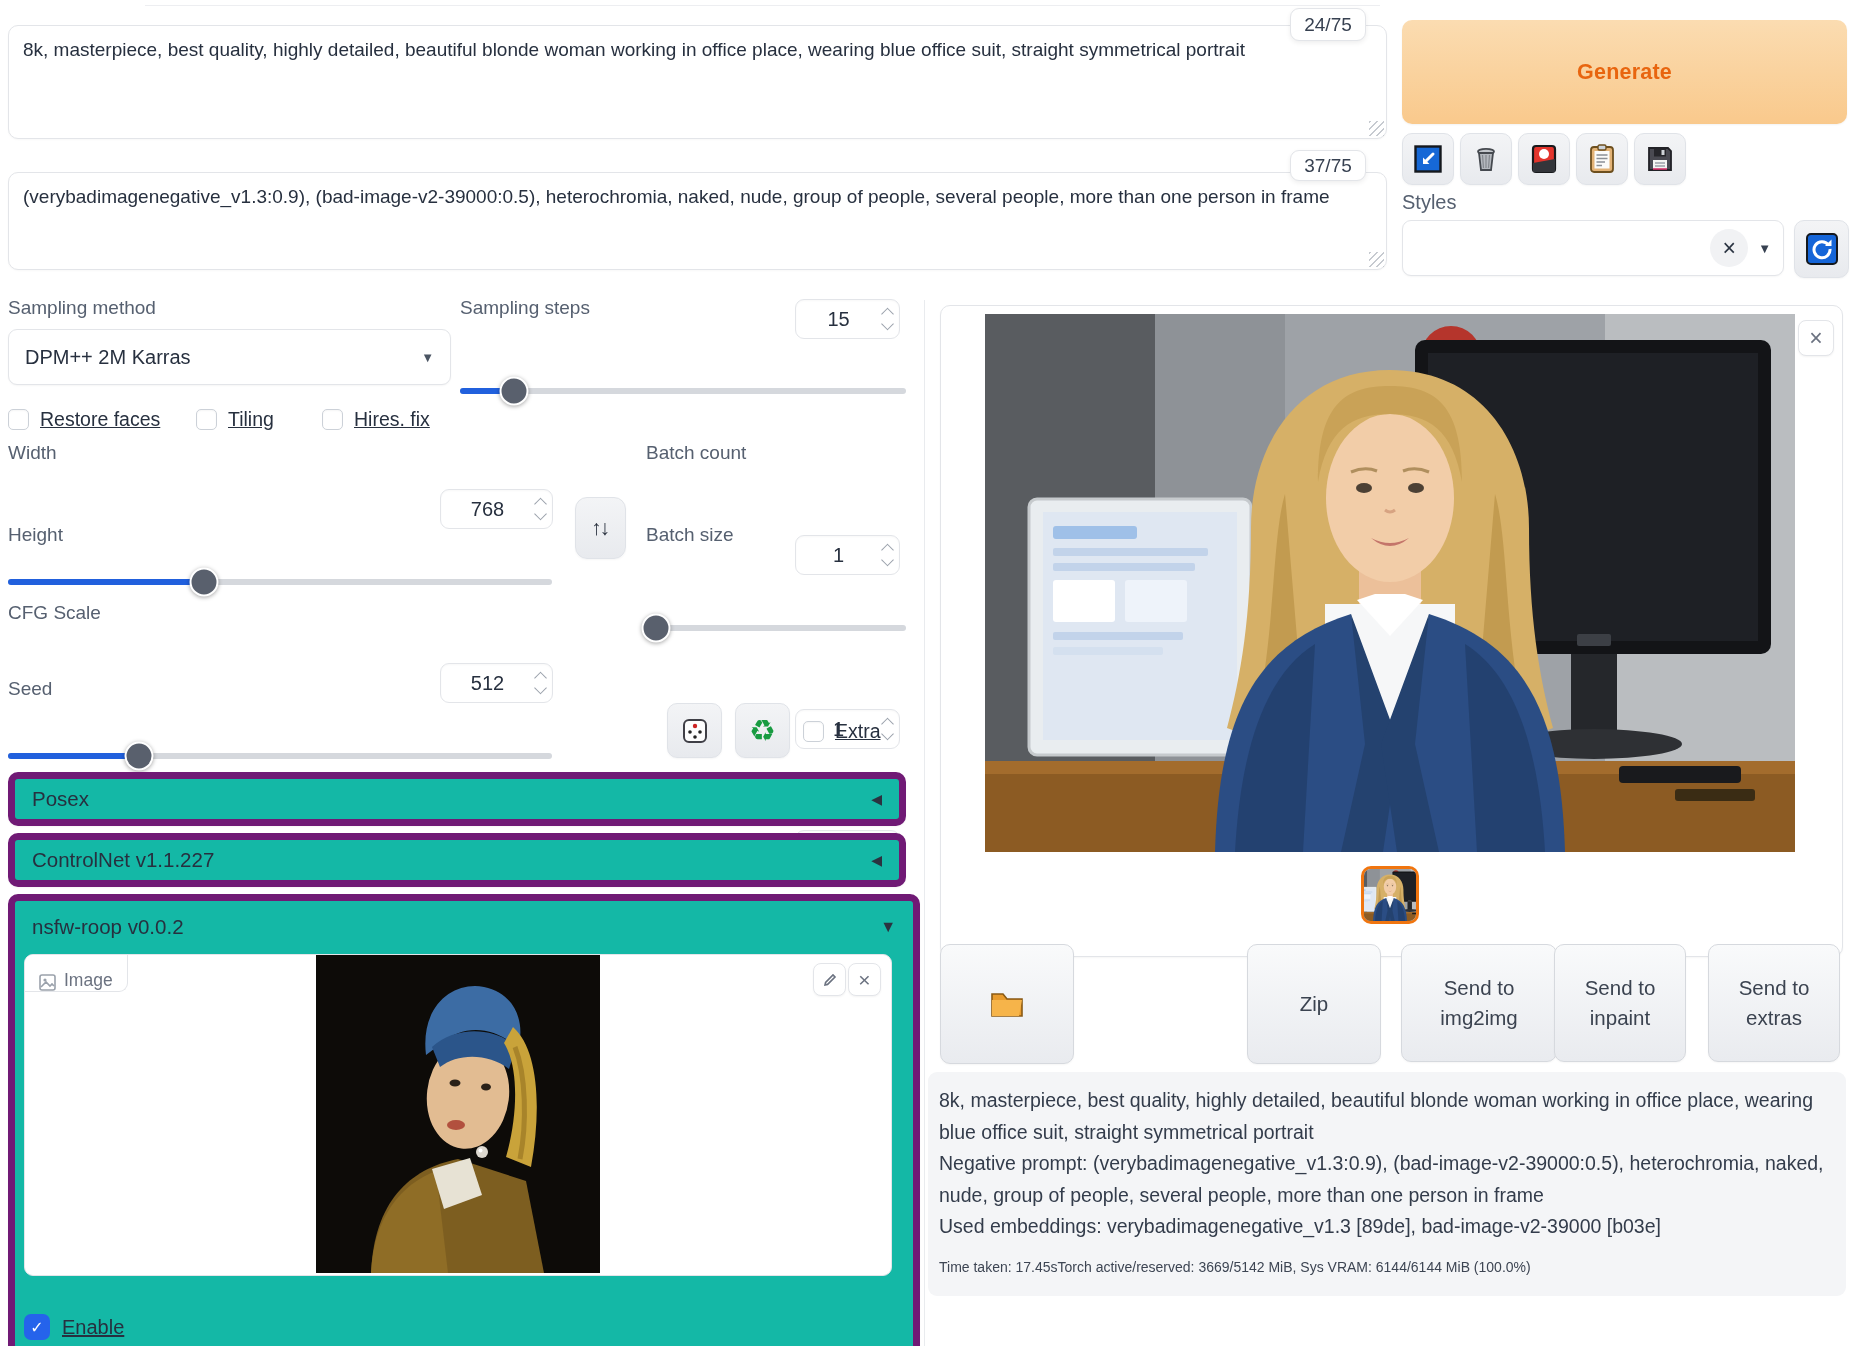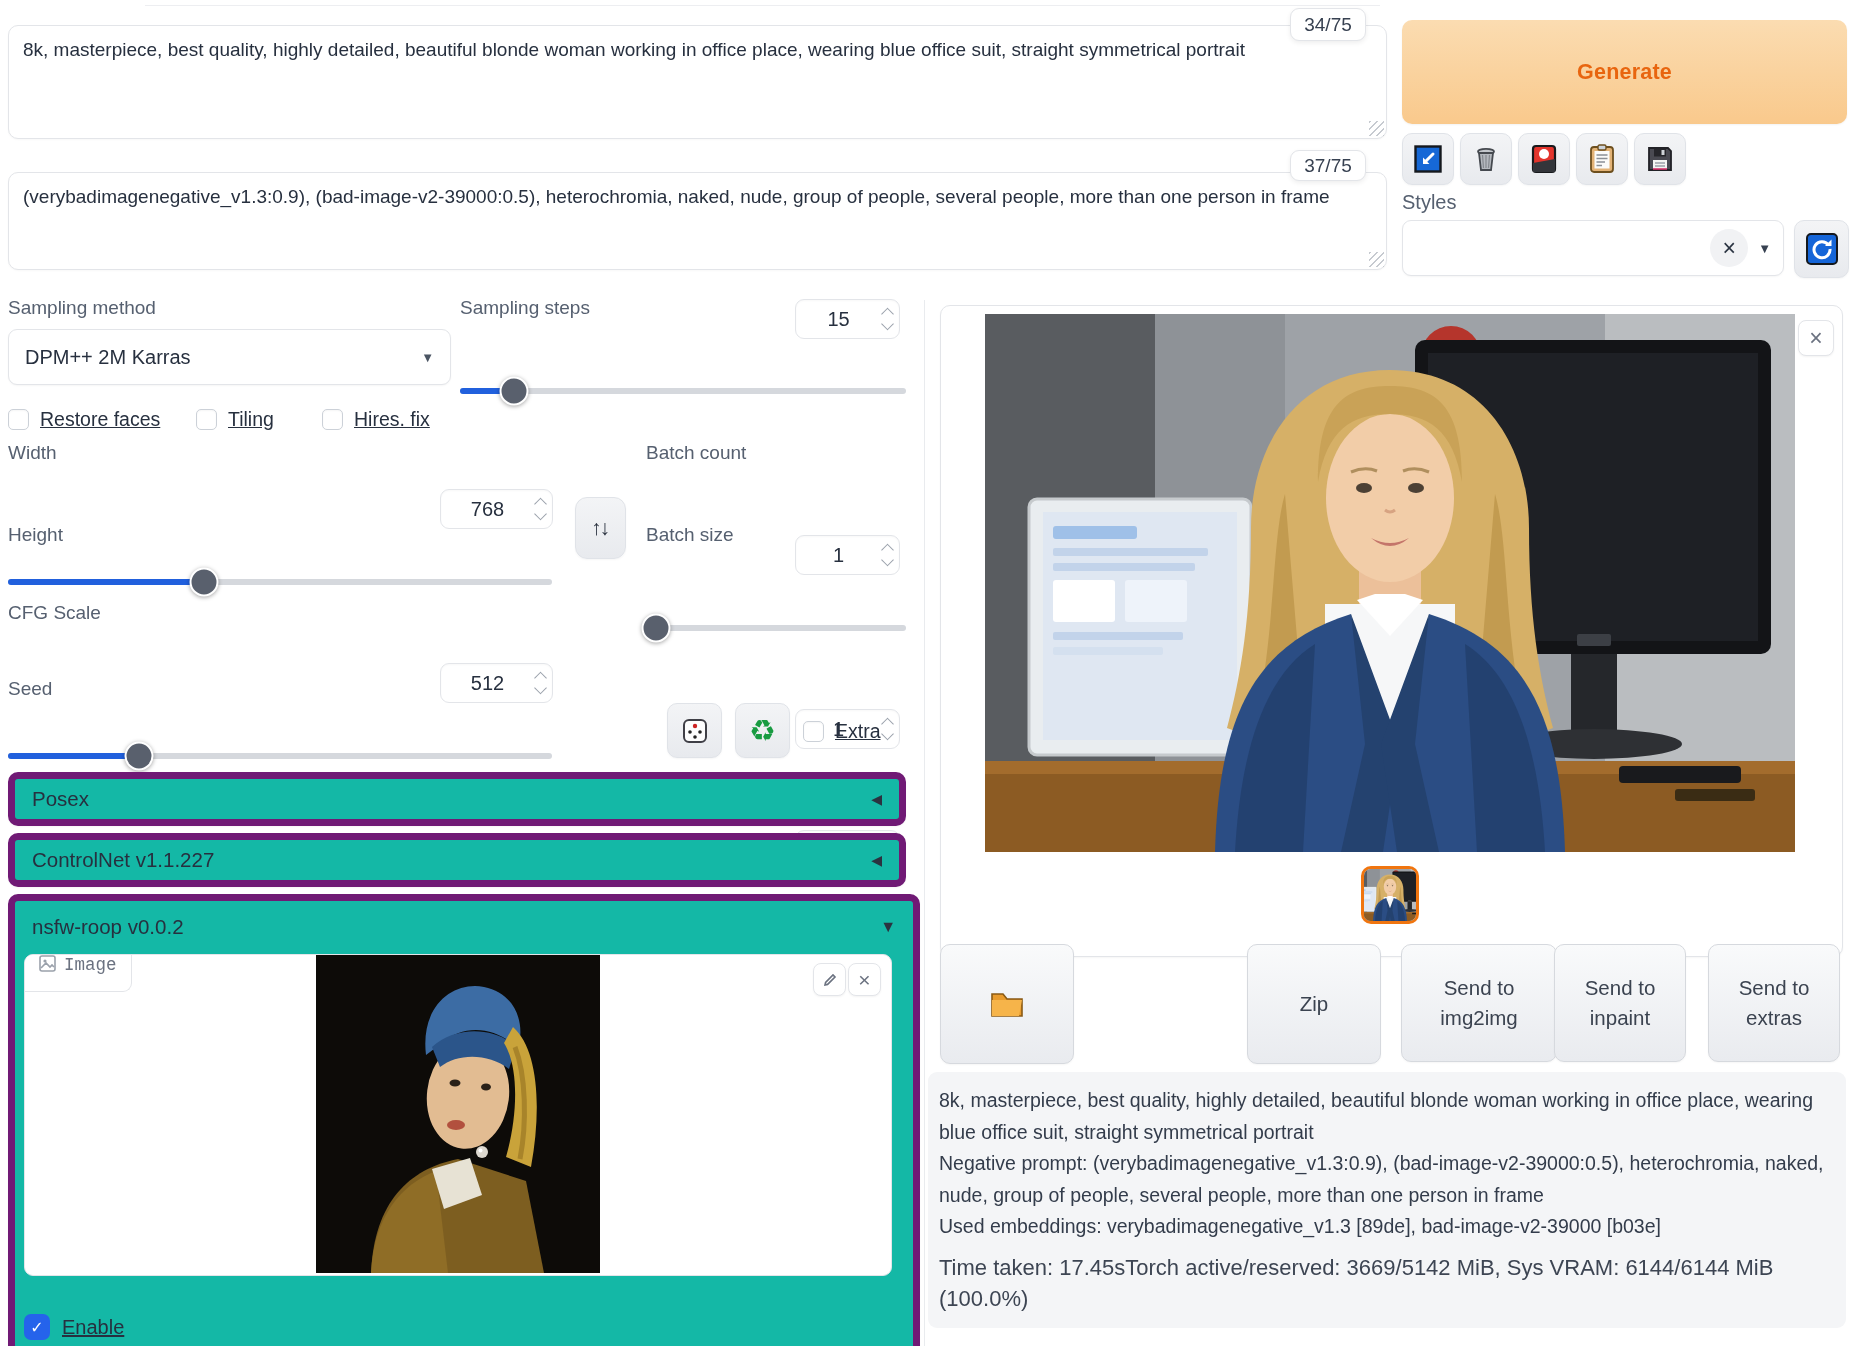--- a/index.html
+++ b/index.html
@@ -32,36 +32,36 @@
   .cb-label{font-size:19.5px;color:#27303f;text-decoration:underline;}
   .iconbtn{background:linear-gradient(180deg,#f3f4f6,#e8eaee);border:1px solid #e0e3e8;border-radius:10px;
     display:flex;align-items:center;justify-content:center;box-shadow:0 1px 2px rgba(0,0,0,.04);}
   .accordion{background:#14b8a6;border:7px solid #701a75;border-radius:10px;box-shadow:0 1px 2px rgba(0,0,0,.04);}
   .acc-title{font-size:20.5px;color:#27303f;}
   .acc-arrow{color:#2b3340;}
   .outbtn{background:linear-gradient(180deg,#f9fafb,#e9ebef);border:1px solid #d6d9de;border-radius:10px;
     display:flex;align-items:center;justify-content:center;text-align:center;font-size:20.5px;color:#3b4350;line-height:1.45;box-shadow:0 1px 2px rgba(0,0,0,.04);}
   .infoblock{background:#f4f5f7;border-radius:9px;padding:13px 11px;}
   .infoline{font-size:19.5px;line-height:31.5px;color:#333c4b;}
-  .infoline.small{font-size:22px;margin-top:9px;color:#3d4553;}
+  .infoline.small{font-size:14px;margin-top:9px;color:#3d4553;}
   .minibtn{background:#fff;border:1px solid #e3e5e9;border-radius:8px;display:flex;align-items:center;justify-content:center;box-shadow:0 1px 2px rgba(0,0,0,.05);}
 </style>
 </head>
 <body>
 
 <div id="app">
 
   <div class="abs" style="left:145px;top:5px;width:1235px;height:1px;background:#edeef1;"></div>
   <div class="abs" style="left:924px;top:300px;width:1px;height:1046px;background:#e9ebee;"></div>
 
   <div class="abs" style="left:8px;top:25px;width:1379px;height:114px;">
     <textarea class="prompt" style="">8k, masterpiece, best quality, highly detailed, beautiful blonde woman working in office place, wearing blue office suit, straight symmetrical portrait</textarea>
     <div class="resize-grip"></div>
   </div>
-  <div class="abs counter" style="left:1290px;top:8px;width:74px;height:31px;">34/75</div>
+  <div class="abs counter" style="left:1290px;top:8px;width:74px;height:31px;">24/75</div>
 
   <div class="abs" style="left:8px;top:172px;width:1379px;height:98px;">
     <textarea class="prompt" style="">(verybadimagenegative_v1.3:0.9), (bad-image-v2-39000:0.5), heterochromia, naked, nude, group of people, several people, more than one person in frame</textarea>
     <div class="resize-grip"></div>
   </div>
   <div class="abs counter" style="left:1290px;top:150px;width:74px;height:29px;">37/75</div>
 
   <div class="abs label" style="left:8px;top:297px;">Sampling method</div>
   <div class="abs dropdown" style="left:8px;top:329px;width:443px;height:56px;box-sizing:border-box;">
     <span>DPM++ 2M Karras</span>
@@ -216,21 +216,21 @@
       <path d="M116 92 C 140 70 180 72 200 92 L 193 114 C 172 98 142 98 124 112 Z" fill="#2b558a"></path>
       <path d="M197 72 C 222 94 226 152 215 212 L 190 202 C 202 160 203 112 188 88 Z" fill="#c9a33a"></path>
       <path d="M199 92 C 210 120 211 168 204 204" stroke="#a8842a" stroke-width="5" fill="none"></path>
       <ellipse cx="139" cy="128" rx="5.5" ry="3.5" fill="#2a2118"></ellipse>
       <ellipse cx="170" cy="132" rx="5" ry="3.5" fill="#2a2118"></ellipse>
       <ellipse cx="140" cy="170" rx="9" ry="5" fill="#b2503e"></ellipse>
       <circle cx="166" cy="197" r="6" fill="#ddd8cf"></circle>
       <circle cx="164.5" cy="195.5" r="2" fill="#fff"></circle>
     </svg>
 
-    <div class="abs" style="left:0;top:0;height:36px;padding:0 14px;display:flex;align-items:flex-start;gap:8px;background:#fff;border-right:1px solid #e3e5e9;border-bottom:1px solid #e3e5e9;border-radius:0 0 9px 0;font-family:Liberation Mono, monospace;">
+    <div class="abs" style="left:0;top:0;height:36px;padding:0 14px;display:flex;align-items:flex-end;gap:8px;background:#fff;border-right:1px solid #e3e5e9;border-bottom:1px solid #e3e5e9;border-radius:0 0 9px 0;">
       <svg width="17" height="17" viewBox="0 0 17 17">
         <rect x="1" y="1" width="15" height="15" rx="2" fill="none" stroke="#9aa1ab" stroke-width="1.6"></rect>
         <circle cx="6" cy="6" r="1.6" fill="#9aa1ab"></circle>
         <path d="M2 13 L 7 8 L 11 12 L 13 10 L 15 12" fill="none" stroke="#9aa1ab" stroke-width="1.6"></path>
       </svg>
       <span style="font-size:17.5px;color:#6b7280;">Image</span>
     </div>
 
     <div class="minibtn abs" style="left:788px;top:8px;width:31px;height:31px;">
       <svg width="16" height="16" viewBox="0 0 16 16">

